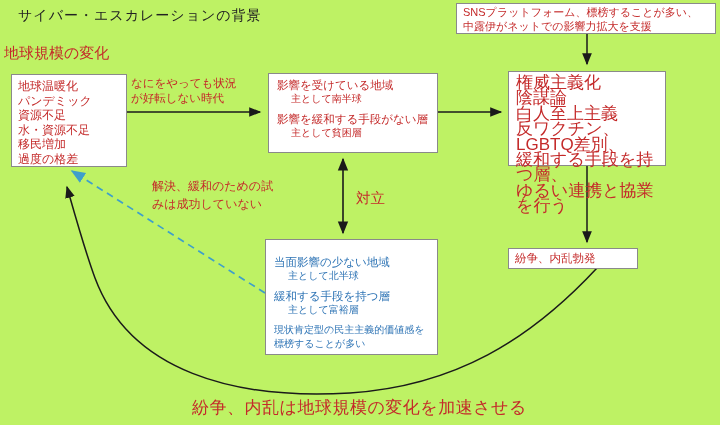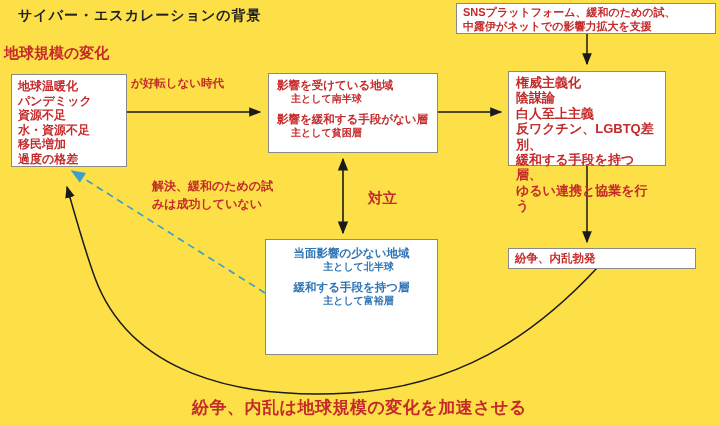--- a/index.html
+++ b/index.html
@@ -1,33 +1,32 @@
 <!DOCTYPE html>
 <html><head>
 <meta charset="utf-8">
 <style>
   html,body{margin:0;padding:0;background:#fff;}
   .canvas{
-    position:relative;width:720px;height:425px;background:#fde047;overflow:hidden;
+    position:relative;width:720px;height:425px;background:#bef264;overflow:hidden;
     font-family:"Liberation Sans","DejaVu Sans",sans-serif;
-    font-weight:bold;
   }
   .abs{position:absolute;}
   svg.layer{position:absolute;left:0;top:0;z-index:1;}
   .node{z-index:2;}
   .box{
     position:absolute;box-sizing:border-box;background:#ffffff;
     border:1px solid #8a8a8a;z-index:2;
   }
   .red{color:#c42a2a;}
   .blue{color:#2e74b5;}
   .title{font-size:14px;letter-spacing:1px;color:#222;}
   .heading{font-size:15px;color:#c42a2a;}
   .boxlines{font-size:12px;line-height:14.6px;color:#c42a2a;padding:4px 6px;}
-  .boxlines-sm{font-size:13px;line-height:15.4px;color:#c42a2a;padding:3px 7px;}
+  .boxlines-sm{font-size:17px;line-height:15.4px;color:#c42a2a;padding:3px 7px;}
   .grp-main{font-size:11.5px;line-height:14px;}
   .grp-sub{font-size:10px;line-height:13px;padding-left:14px;}
   .grp{margin-bottom:7px;}
   .note{font-size:10px;line-height:13.5px;}
   .lbl{font-size:11.5px;line-height:15px;color:#c42a2a;z-index:2;}
   .lbl-mid{font-size:12px;line-height:17.5px;color:#c42a2a;z-index:2;}
   .lbl-vs{font-size:14.5px;color:#c42a2a;z-index:2;}
   .lbl-bottom{font-size:17px;color:#c42a2a;z-index:2;letter-spacing:0.5px;}
   .snslines{font-size:11px;line-height:13.5px;color:#c42a2a;padding:2px 6px;}
   .conflict{font-size:11.5px;line-height:18px;color:#c42a2a;padding:0 6px;}
@@ -71,69 +70,74 @@
       <div>地球温暖化</div>
       <div>パンデミック</div>
       <div>資源不足</div>
       <div>水・資源不足</div>
       <div>移民増加</div>
       <div>過度の格差</div>
     </div>
   </div>
 
   <div class="abs lbl" style="left:131px;top:76px;">
+    <div>なにをやっても状況</div>
     <div>が好転しない時代</div>
   </div>
 
   <div class="box red" style="left:268px;top:73px;width:170px;height:80px;padding:4px 8px;">
     <div class="grp">
       <div class="grp-main">影響を受けている地域</div>
       <div class="grp-sub">主として南半球</div>
     </div>
     <div>
       <div class="grp-main">影響を緩和する手段がない層</div>
       <div class="grp-sub">主として貧困層</div>
     </div>
   </div>
 
   <div class="box" style="left:456px;top:3px;width:260px;height:31px;">
     <div class="snslines">
-      <div>SNSプラットフォーム、緩和のための試、</div>
+      <div>SNSプラットフォーム、標榜することが多い、</div>
       <div>中露伊がネットでの影響力拡大を支援</div>
     </div>
   </div>
 
   <div class="box" style="left:508px;top:71px;width:158px;height:95px;">
     <div class="boxlines-sm">
       <div>権威主義化</div>
       <div>陰謀論</div>
       <div>白人至上主義</div>
       <div>反ワクチン、LGBTQ差別、</div>
       <div>緩和する手段を持つ層、</div>
       <div>ゆるい連携と協業を行う</div>
     </div>
   </div>
 
-  <div class="box" style="left:508px;top:248px;width:188px;height:21px;">
+  <div class="box" style="left:508px;top:248px;width:130px;height:21px;">
     <div class="conflict">紛争、内乱勃発</div>
   </div>
 
-  <div class="abs lbl-vs node" style="left:368px;top:189px;">対立</div>
+  <div class="abs lbl-vs node" style="left:356px;top:189px;">対立</div>
 
   <div class="abs lbl-mid node" style="left:152px;top:178px;">
     <div>解決、緩和のための試</div>
     <div>みは成功していない</div>
   </div>
 
-  <div class="box blue" style="left:265px;top:239px;width:173px;height:116px;padding:6px 8px;text-align:center;">
+  <div class="box blue" style="left:265px;top:239px;width:173px;height:116px;padding:15px 8px;">
     <div class="grp">
       <div class="grp-main">当面影響の少ない地域</div>
       <div class="grp-sub">主として北半球</div>
     </div>
     <div class="grp">
       <div class="grp-main">緩和する手段を持つ層</div>
       <div class="grp-sub">主として富裕層</div>
     </div>
+    <div class="note">
+      <div>現状肯定型の民主主義的価値感を</div>
+      <div>標榜することが多い</div>
+    </div>
   </div>
 
   <div class="abs lbl-bottom node" style="left:192px;top:396px;">紛争、内乱は地球規模の変化を加速させる</div>
 
 </div>
 
 </body></html>

